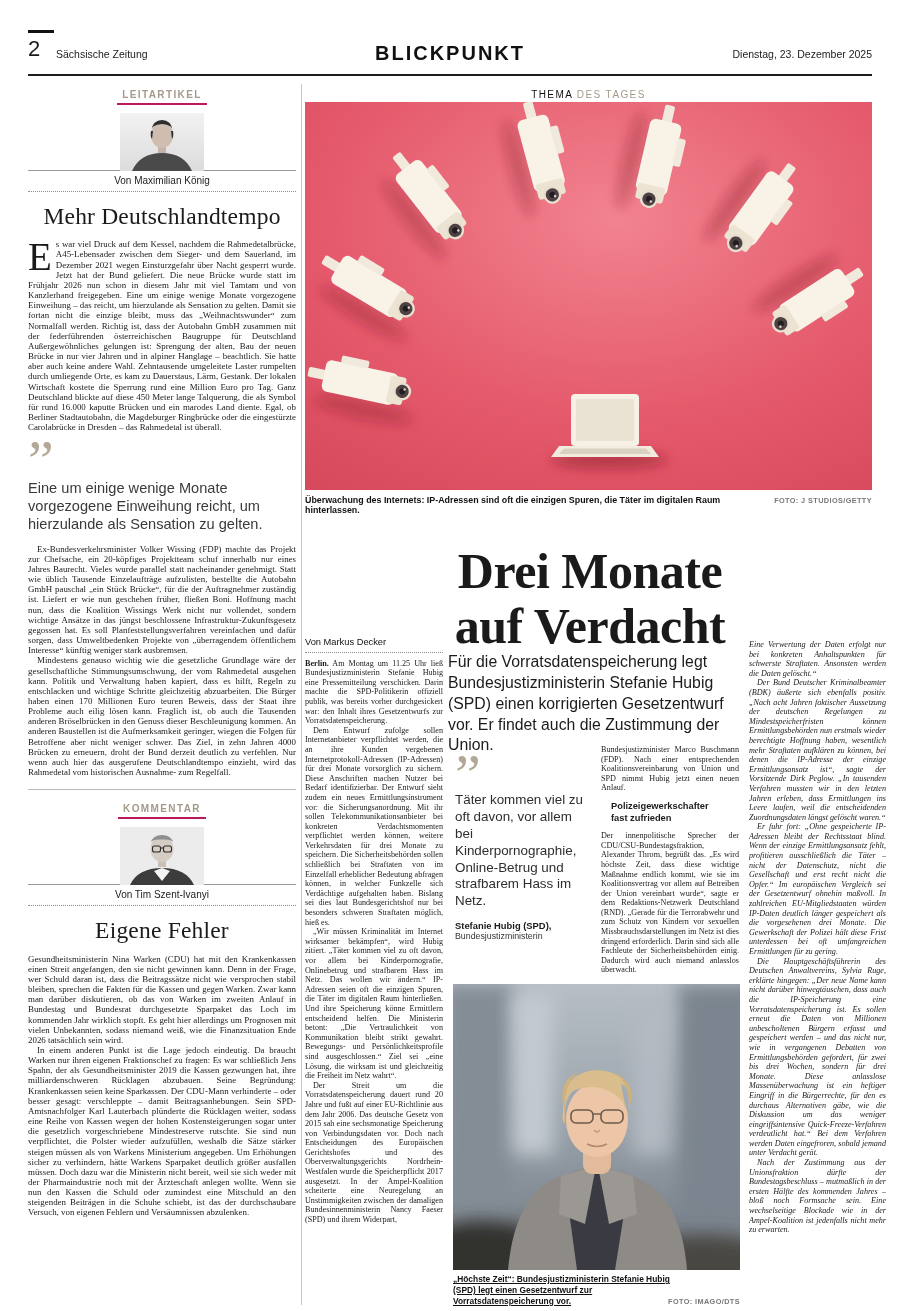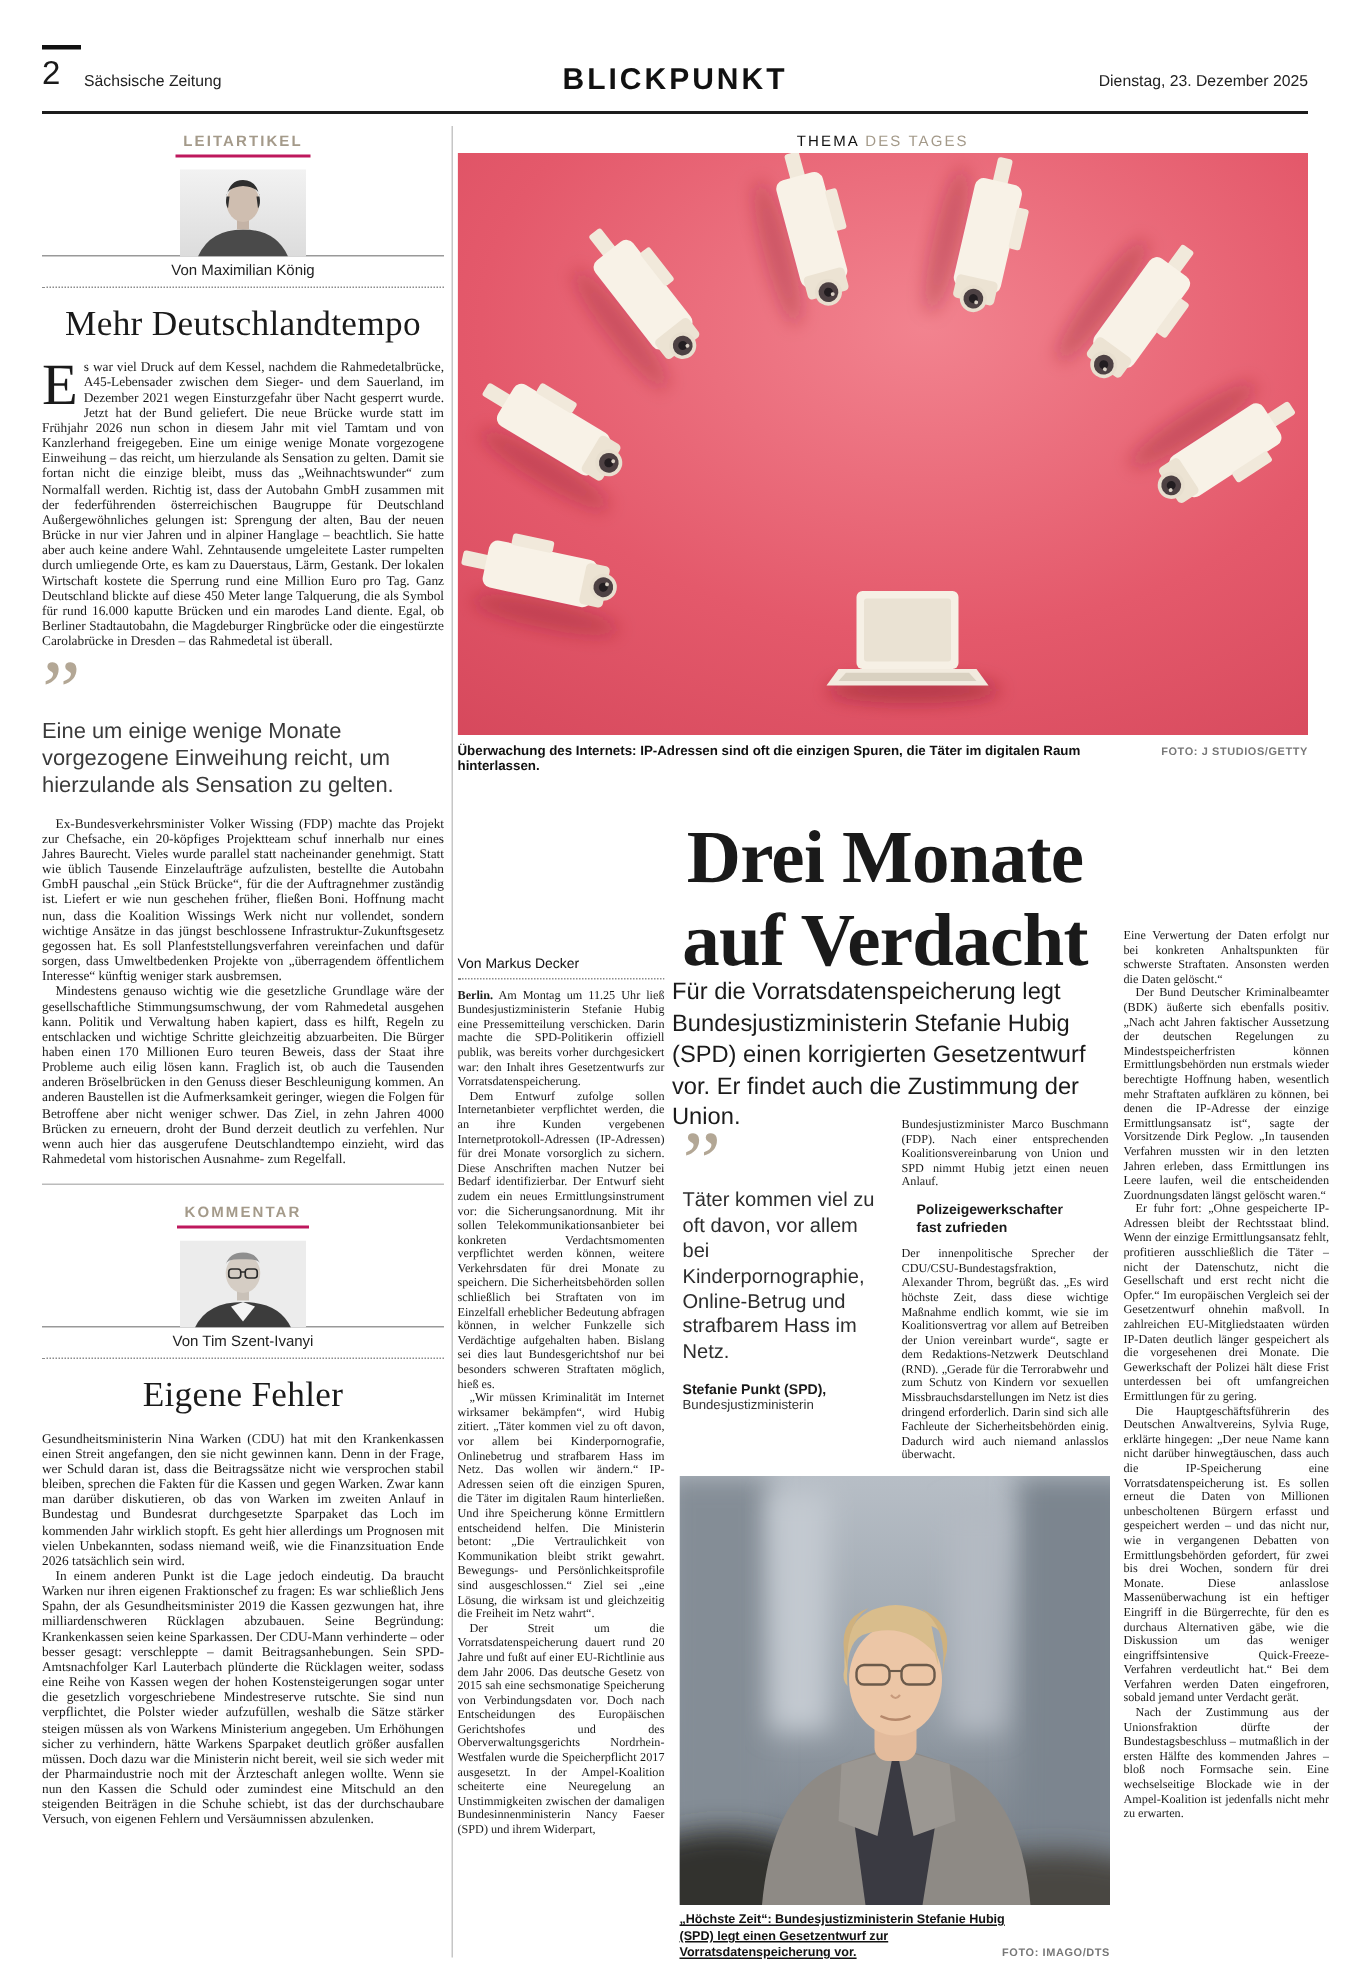--- a/index.html
+++ b/index.html
@@ -50,21 +50,21 @@
                 font-family:"Liberation Sans",sans-serif;font-size:8.9px;font-weight:600;color:#111;}
   .main-headline{left:420px;top:510px;width:340px;text-align:center;font-size:50px;line-height:1.1;
                  font-weight:700;letter-spacing:-.5px;}
   .standfirst{left:448px;top:652px;width:284px;text-align:left;font-family:"Liberation Sans",sans-serif;
               font-size:15.8px;line-height:1.32;color:#1b1b1b;}
   .acol{font-size:8.15px;line-height:9.6px;text-align:justify;hyphens:auto;overflow:hidden;}
   .acol p{margin:0;}
   .acol p.ind{text-indent:8px;}
   .col1{left:305px;top:638px;width:138px;height:668px;}
   .col3{left:601px;top:745px;width:138px;height:234px;}
-  .col4{left:749px;top:619px;width:137px;height:666px;}
+  .col4{left:749px;top:640px;width:137px;height:666px;font-style:italic;}
   .a-byline{font-family:"Liberation Sans",sans-serif;font-size:9.3px;color:#111;text-align:left;
             padding-bottom:4px;margin-bottom:6px;}
   .dateline{font-weight:700;}
   .subhead{font-family:"Liberation Sans",sans-serif;font-weight:700;font-size:9.3px;line-height:1.3;
            margin:7px 0 7px 10px;max-width:104px;text-align:left;}
   .cquote{left:455px;top:760px;width:134px;}
   .cq-text{font-family:"Liberation Sans",sans-serif;font-size:13.4px;line-height:1.26;color:#2e2e2e;}
   .cq-name{font-family:"Liberation Sans",sans-serif;font-size:9.4px;font-weight:700;margin-top:10px;}
   .cq-role{font-family:"Liberation Sans",sans-serif;font-size:8.8px;color:#333;}
   .hubig{left:453px;top:984px;width:287px;height:286px;overflow:hidden;}
@@ -236,21 +236,21 @@
     <div class="a-byline dotted">Von Markus Decker</div>
     <p><span class="dateline">Berlin.</span><span> Am Montag um 11.25 Uhr ließ Bundesjustizministerin Stefanie Hubig eine Pressemitteilung verschicken. Darin machte die SPD-Politikerin offiziell publik, was bereits vorher durchgesickert war: den Inhalt ihres Gesetzentwurfs zur Vorratsdatenspeicherung.</span></p>
     <p class="ind">Dem Entwurf zufolge sollen Internetanbieter verpflichtet werden, die an ihre Kunden vergebenen Internetprotokoll-Adressen (IP-Adressen) für drei Monate vorsorglich zu sichern. Diese Anschriften machen Nutzer bei Bedarf identifizierbar. Der Entwurf sieht zudem ein neues Ermittlungsinstrument vor: die Sicherungsanordnung. Mit ihr sollen Telekommunikationsanbieter bei konkreten Verdachtsmomenten verpflichtet werden können, weitere Verkehrsdaten für drei Monate zu speichern. Die Sicherheitsbehörden sollen schließlich bei Straftaten von im Einzelfall erheblicher Bedeutung abfragen können, in welcher Funkzelle sich Verdächtige aufgehalten haben. Bislang sei dies laut Bundesgerichtshof nur bei besonders schweren Straftaten möglich, hieß es.</p>
     <p class="ind">„Wir müssen Kriminalität im Internet wirksamer bekämpfen“, wird Hubig zitiert. „Täter kommen viel zu oft davon, vor allem bei Kinderpornografie, Onlinebetrug und strafbarem Hass im Netz. Das wollen wir ändern.“ IP-Adressen seien oft die einzigen Spuren, die Täter im digitalen Raum hinterließen. Und ihre Speicherung könne Ermittlern entscheidend helfen. Die Ministerin betont: „Die Vertraulichkeit von Kommunikation bleibt strikt gewahrt. Bewegungs- und Persönlichkeitsprofile sind ausgeschlossen.“ Ziel sei „eine Lösung, die wirksam ist und gleichzeitig die Freiheit im Netz wahrt“.</p>
     <p class="ind">Der Streit um die Vorratsdatenspeicherung dauert rund 20 Jahre und fußt auf einer EU-Richtlinie aus dem Jahr 2006. Das deutsche Gesetz von 2015 sah eine sechsmonatige Speicherung von Verbindungsdaten vor. Doch nach Entscheidungen des Europäischen Gerichtshofes und des Oberverwaltungsgerichts Nordrhein-Westfalen wurde die Speicherpflicht 2017 ausgesetzt. In der Ampel-Koalition scheiterte eine Neuregelung an Unstimmigkeiten zwischen der damaligen Bundesinnenministerin Nancy Faeser (SPD) und ihrem Widerpart,</p>
   </div>
 
   <div class="abs cquote">
     <span class="pq-mark">”</span>
     <div class="cq-text">Täter kommen viel zu oft davon, vor allem bei Kinderpornographie, Online-Betrug und strafbarem Hass im Netz.</div>
-    <div class="cq-name">Stefanie Punkt (SPD),</div>
+    <div class="cq-name">Stefanie Hubig (SPD),</div>
     <div class="cq-role">Bundesjustizministerin</div>
   </div>
 
   <div class="abs acol col3">
     <p>Bundesjustizminister Marco Buschmann (FDP). Nach einer entsprechenden Koalitionsvereinbarung von Union und SPD nimmt Hubig jetzt einen neuen Anlauf.</p>
     <div class="subhead">Polizeigewerkschafter fast zufrieden</div>
     <p>Der innenpolitische Sprecher der CDU/CSU-Bundestagsfraktion, Alexander Throm, begrüßt das. „Es wird höchste Zeit, dass diese wichtige Maßnahme endlich kommt, wie sie im Koalitionsvertrag vor allem auf Betreiben der Union vereinbart wurde“, sagte er dem Redaktions-Netzwerk Deutschland (RND). „Gerade für die Terrorabwehr und zum Schutz von Kindern vor sexuellen Missbrauchsdarstellungen im Netz ist dies dringend erforderlich. Darin sind sich alle Fachleute der Sicherheitsbehörden einig. Dadurch wird auch niemand anlasslos überwacht.</p>
   </div>
 
   <div class="abs acol col4">

